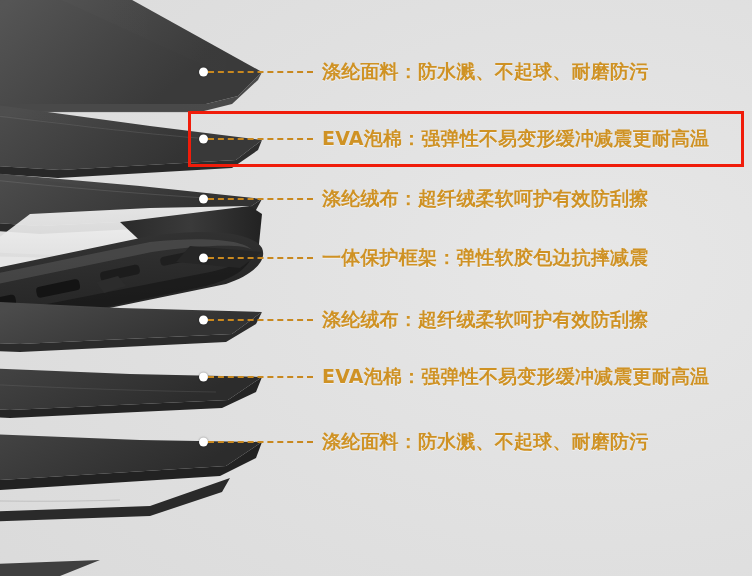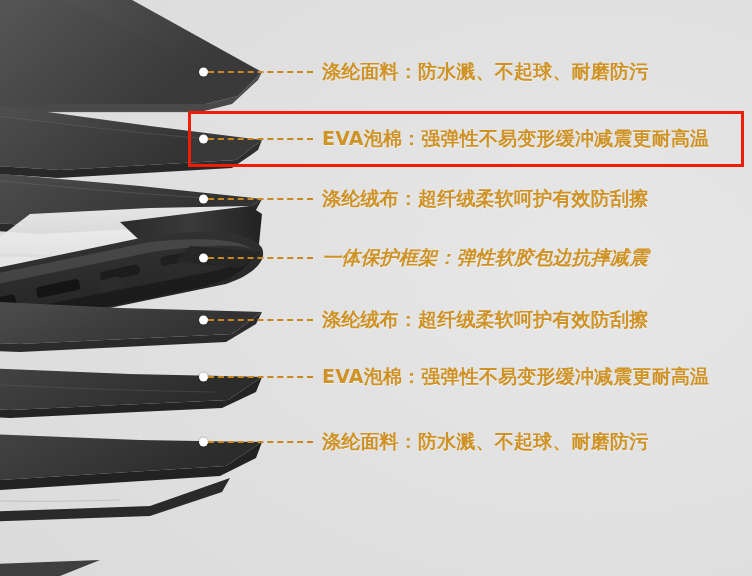--- a/index.html
+++ b/index.html
@@ -206,21 +206,21 @@
       <div class="callout" style="top: 124px; width: 752px;">
         <span class="marker-dot" style="left: 199px;"></span>
         <span class="leader" style="left: 208px; width: 105px;"></span>
         <span class="callout-label">EVA泡棉：强弹性不易变形缓冲减震更耐高温</span>
       </div>
       <div class="callout" style="top: 184px; width: 752px;">
         <span class="marker-dot" style="left: 199px;"></span>
         <span class="leader" style="left: 208px; width: 105px;"></span>
         <span class="callout-label">涤纶绒布：超纤绒柔软呵护有效防刮擦</span>
       </div>
-      <div class="callout" style="top: 243px; width: 644px; font-style: italic;">
+      <div class="callout" style="top: 243px; width: 644px;">
         <span class="marker-dot" style="left: 199px;"></span>
         <span class="leader" style="left: 208px; width: 105px;"></span>
         <span class="callout-label">一体保护框架：弹性软胶包边抗摔减震</span>
       </div>
       <div class="callout" style="top: 305px; width: 752px;">
         <span class="marker-dot" style="left: 199px;"></span>
         <span class="leader" style="left: 208px; width: 105px;"></span>
         <span class="callout-label">涤纶绒布：超纤绒柔软呵护有效防刮擦</span>
       </div>
       <div class="callout" style="top: 362px; width: 752px;">

